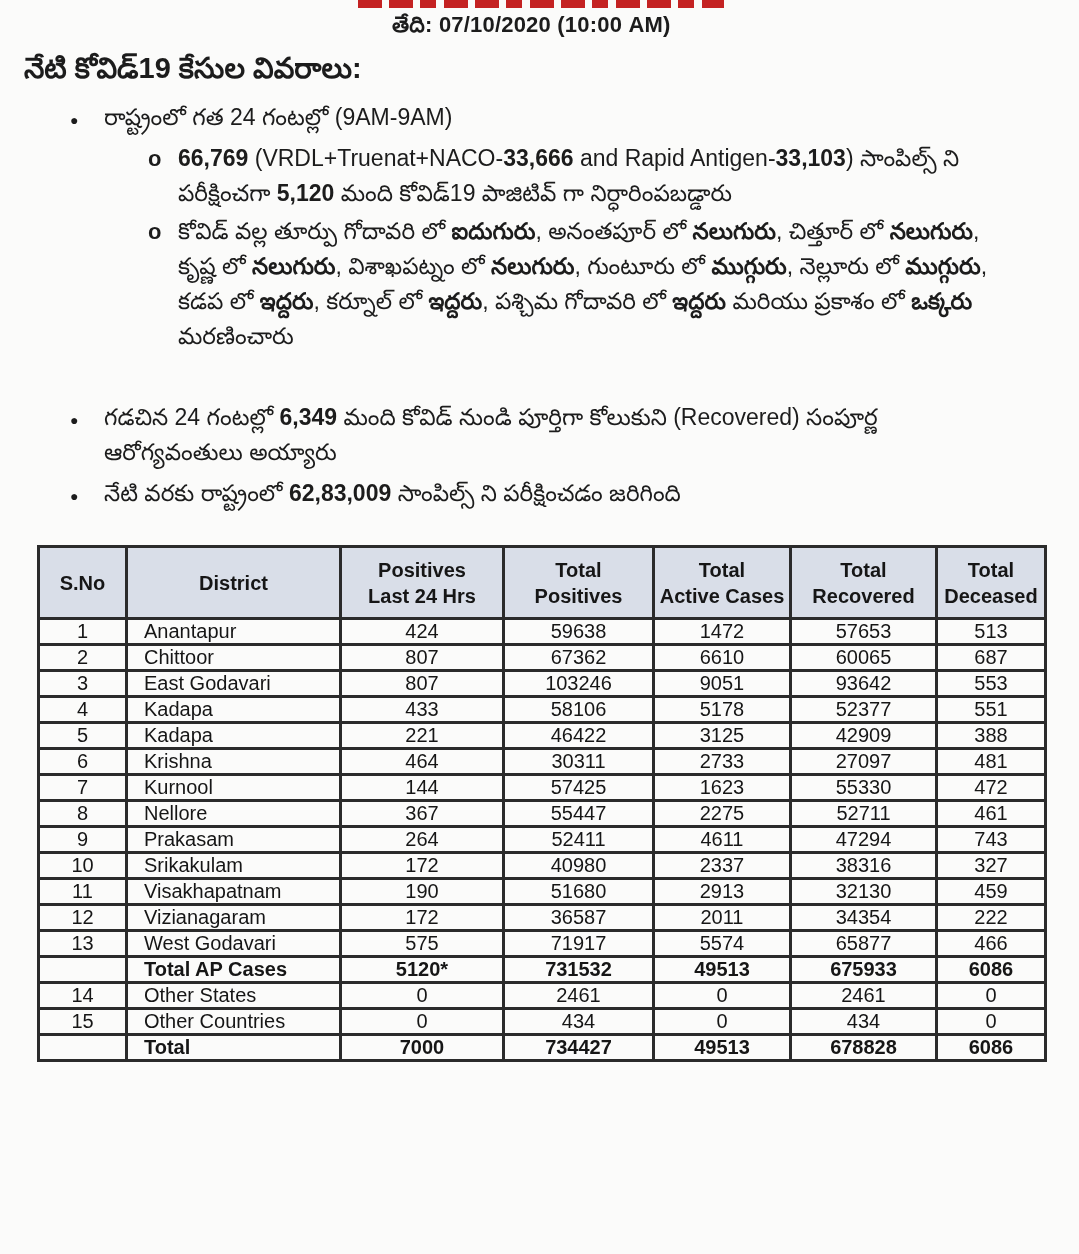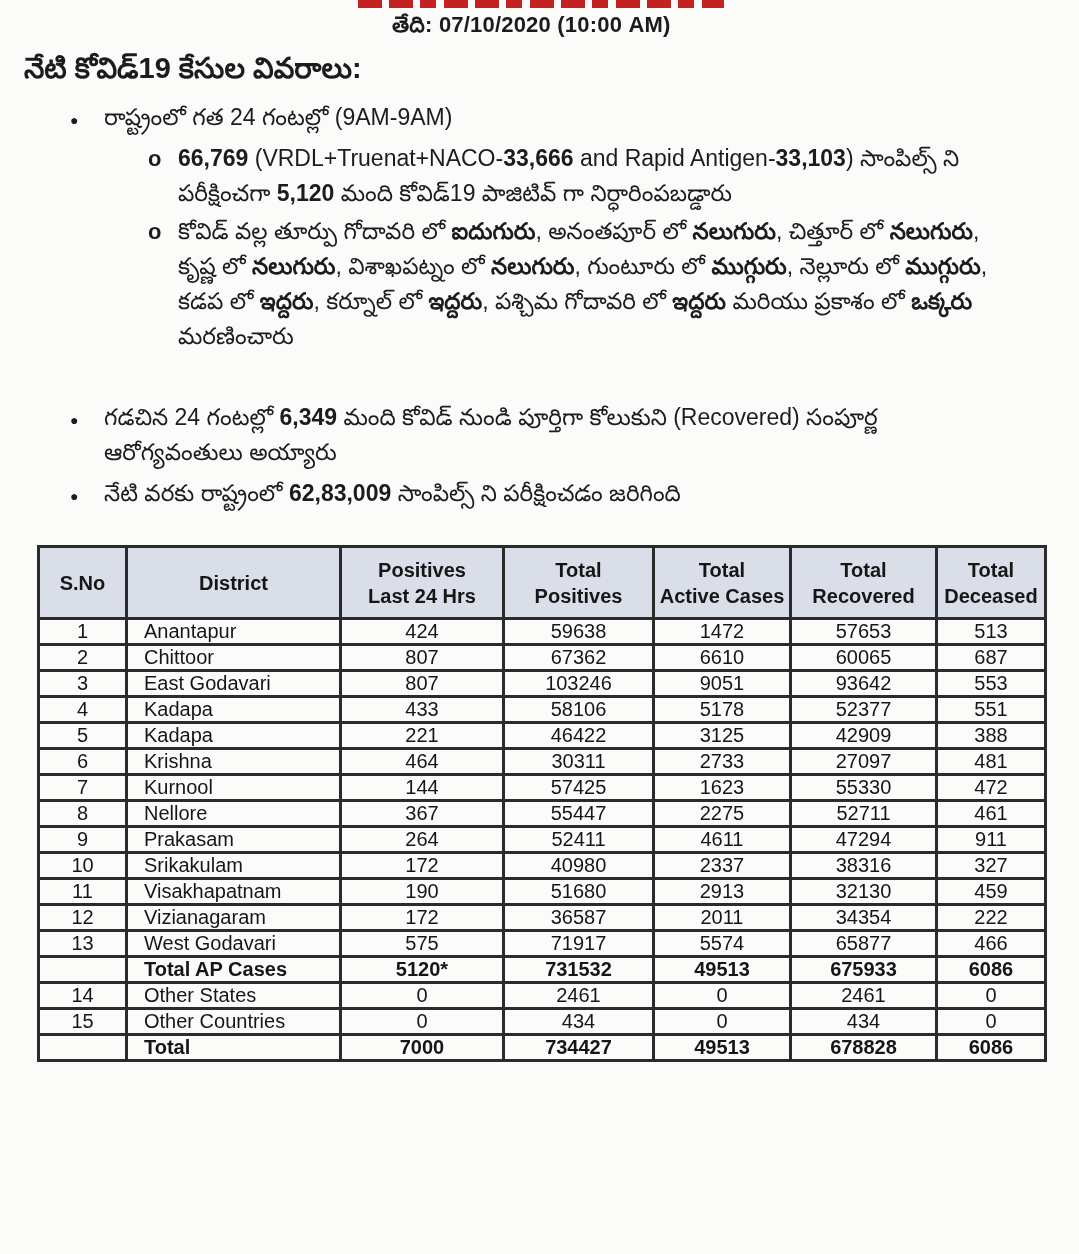--- a/index.html
+++ b/index.html
@@ -209,21 +209,21 @@
           <td>52711</td>
           <td>461</td>
         </tr>
         <tr>
           <td>9</td>
           <td class="left">Prakasam</td>
           <td>264</td>
           <td>52411</td>
           <td>4611</td>
           <td>47294</td>
-          <td>911</td>
+          <td>743</td>
         </tr>
         <tr>
           <td>10</td>
           <td class="left">Srikakulam</td>
           <td>172</td>
           <td>40980</td>
           <td>2337</td>
           <td>38316</td>
           <td>327</td>
         </tr>

